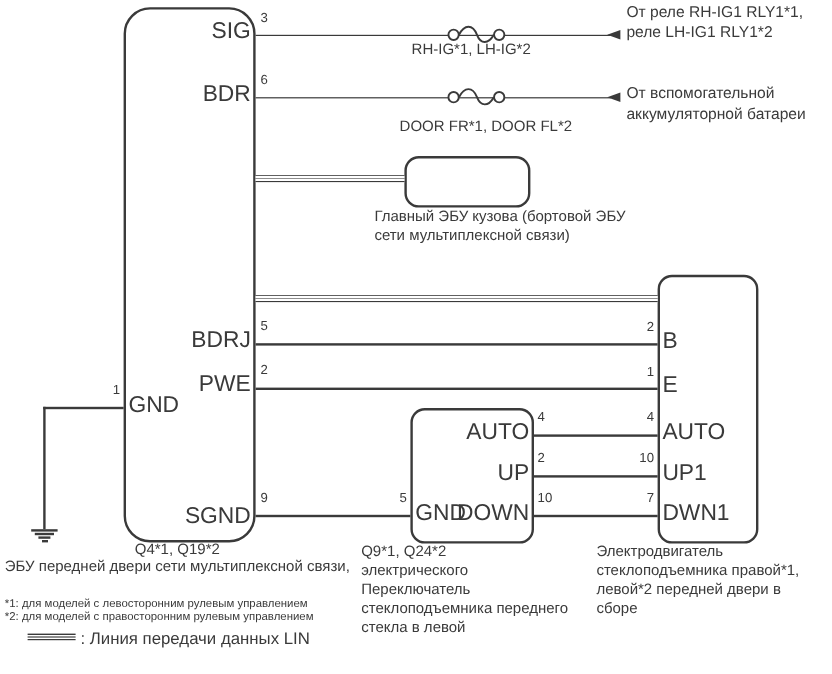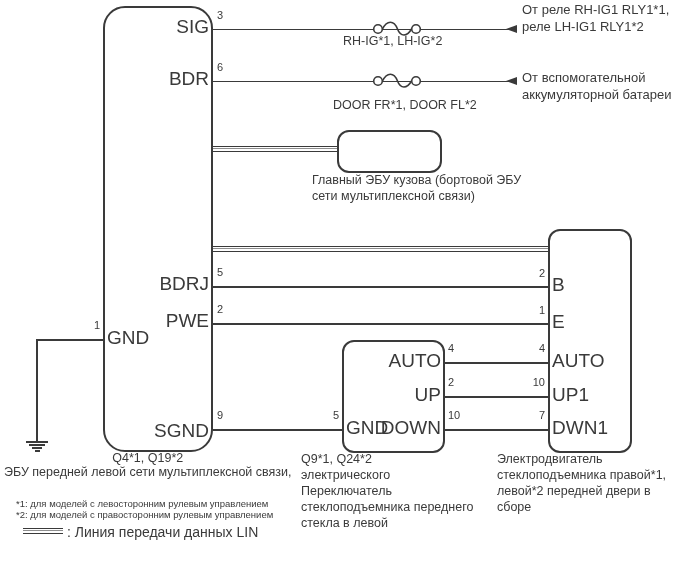--- a/index.html
+++ b/index.html
@@ -114,23 +114,23 @@
   <div class="t lbl ra" style="left:370px;top:354px;width:71px;">AUTO</div>
   <div class="t num" style="left:448px;top:376px;">2</div>
   <div class="t lbl ra" style="left:370px;top:388px;width:71px;">UP</div>
   <div class="t num" style="left:448px;top:409px;">10</div>
   <div class="t lbl ra" style="left:370px;top:421px;width:71px;">DOWN</div>
   <div class="t num ra" style="left:319px;top:409px;width:20px;">5</div>
   <div class="t lbl" style="left:346px;top:421px;">GND</div>
 
   <div class="t cap2" style="left:4px;top:451px;">
     <div>Q4*1, Q19*2</div>
-    <div>ЭБУ передней левой сети мультиплексной связи,</div>
+    <div>ЭБУ передней двери сети мультиплексной связи,</div>
   </div>
-  <div class="t fn" style="left:16px;top:499px;">
+  <div class="t fn" style="left:4px;top:499px;">
     <div>*1: для моделей с левосторонним рулевым управлением</div>
     <div>*2: для моделей с правосторонним рулевым управлением</div>
   </div>
   <div class="lin" style="left:23px;top:528px;width:40px;"></div>
   <div class="t legend-t" style="left:67px;top:525px;">: Линия передачи данных LIN</div>
 
   <div class="t cap" style="left:301px;top:451px;">
     <div>Q9*1, Q24*2</div>
     <div>электрического</div>
     <div>Переключатель</div>

